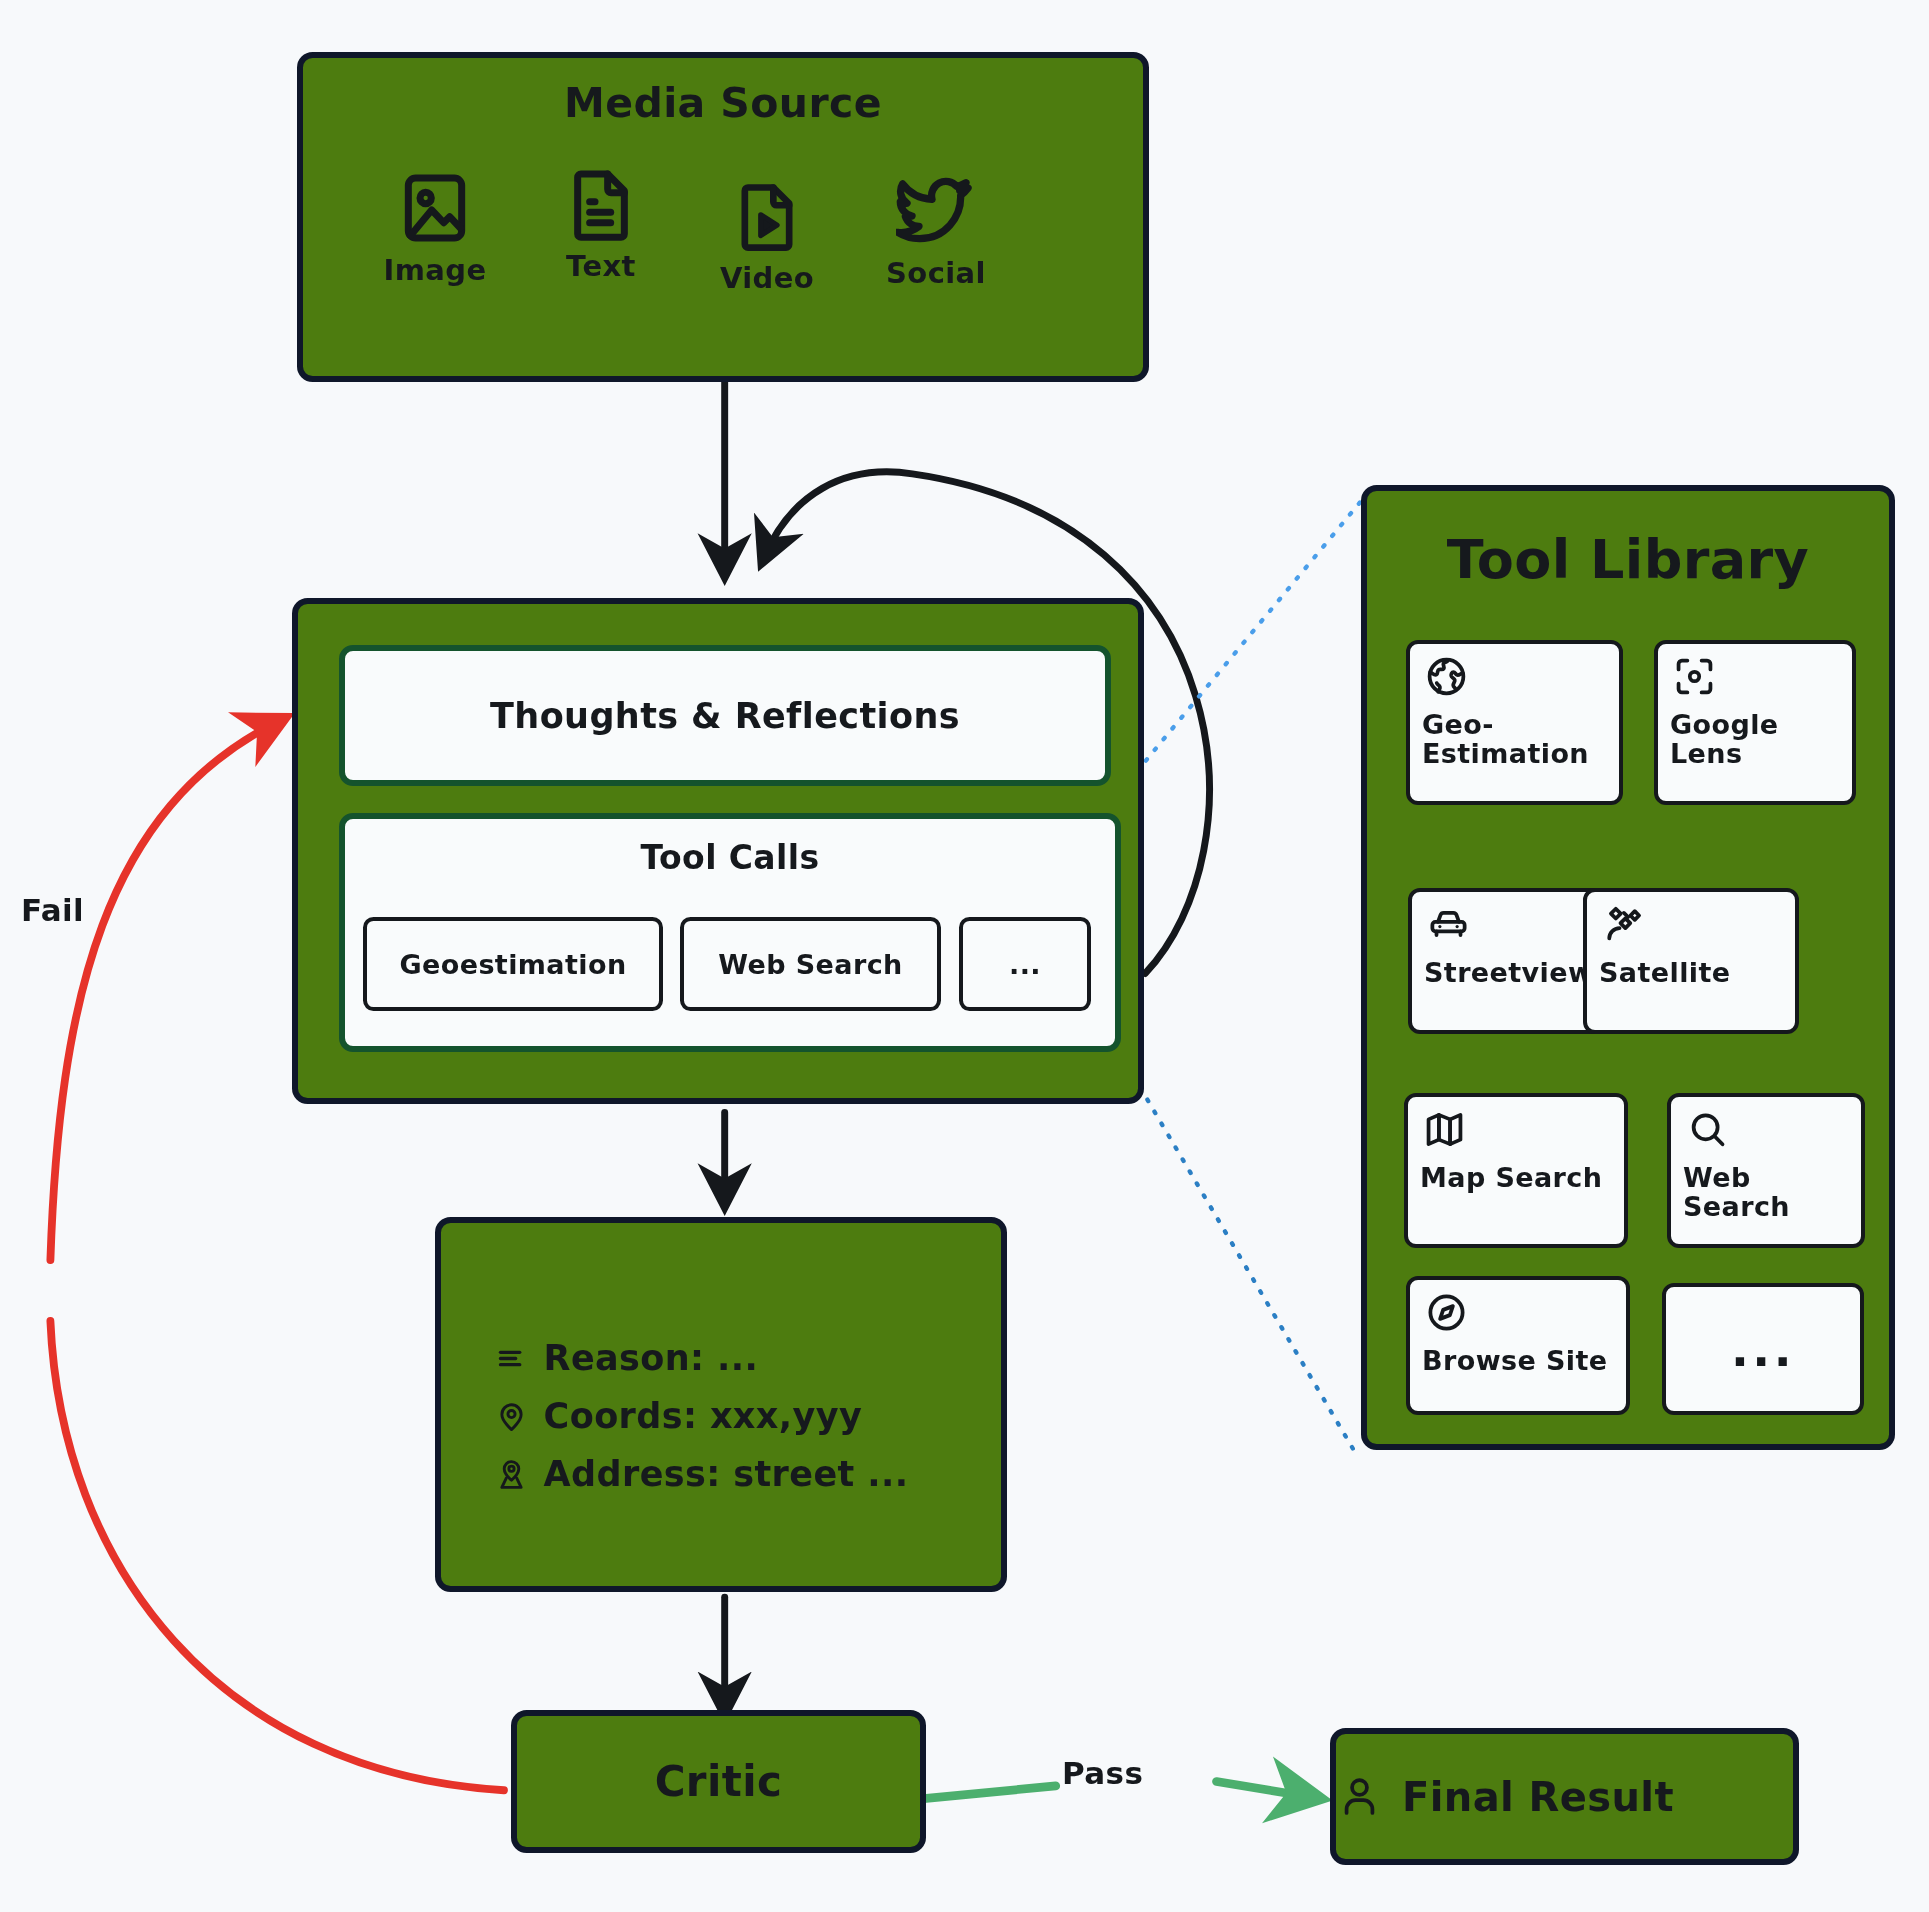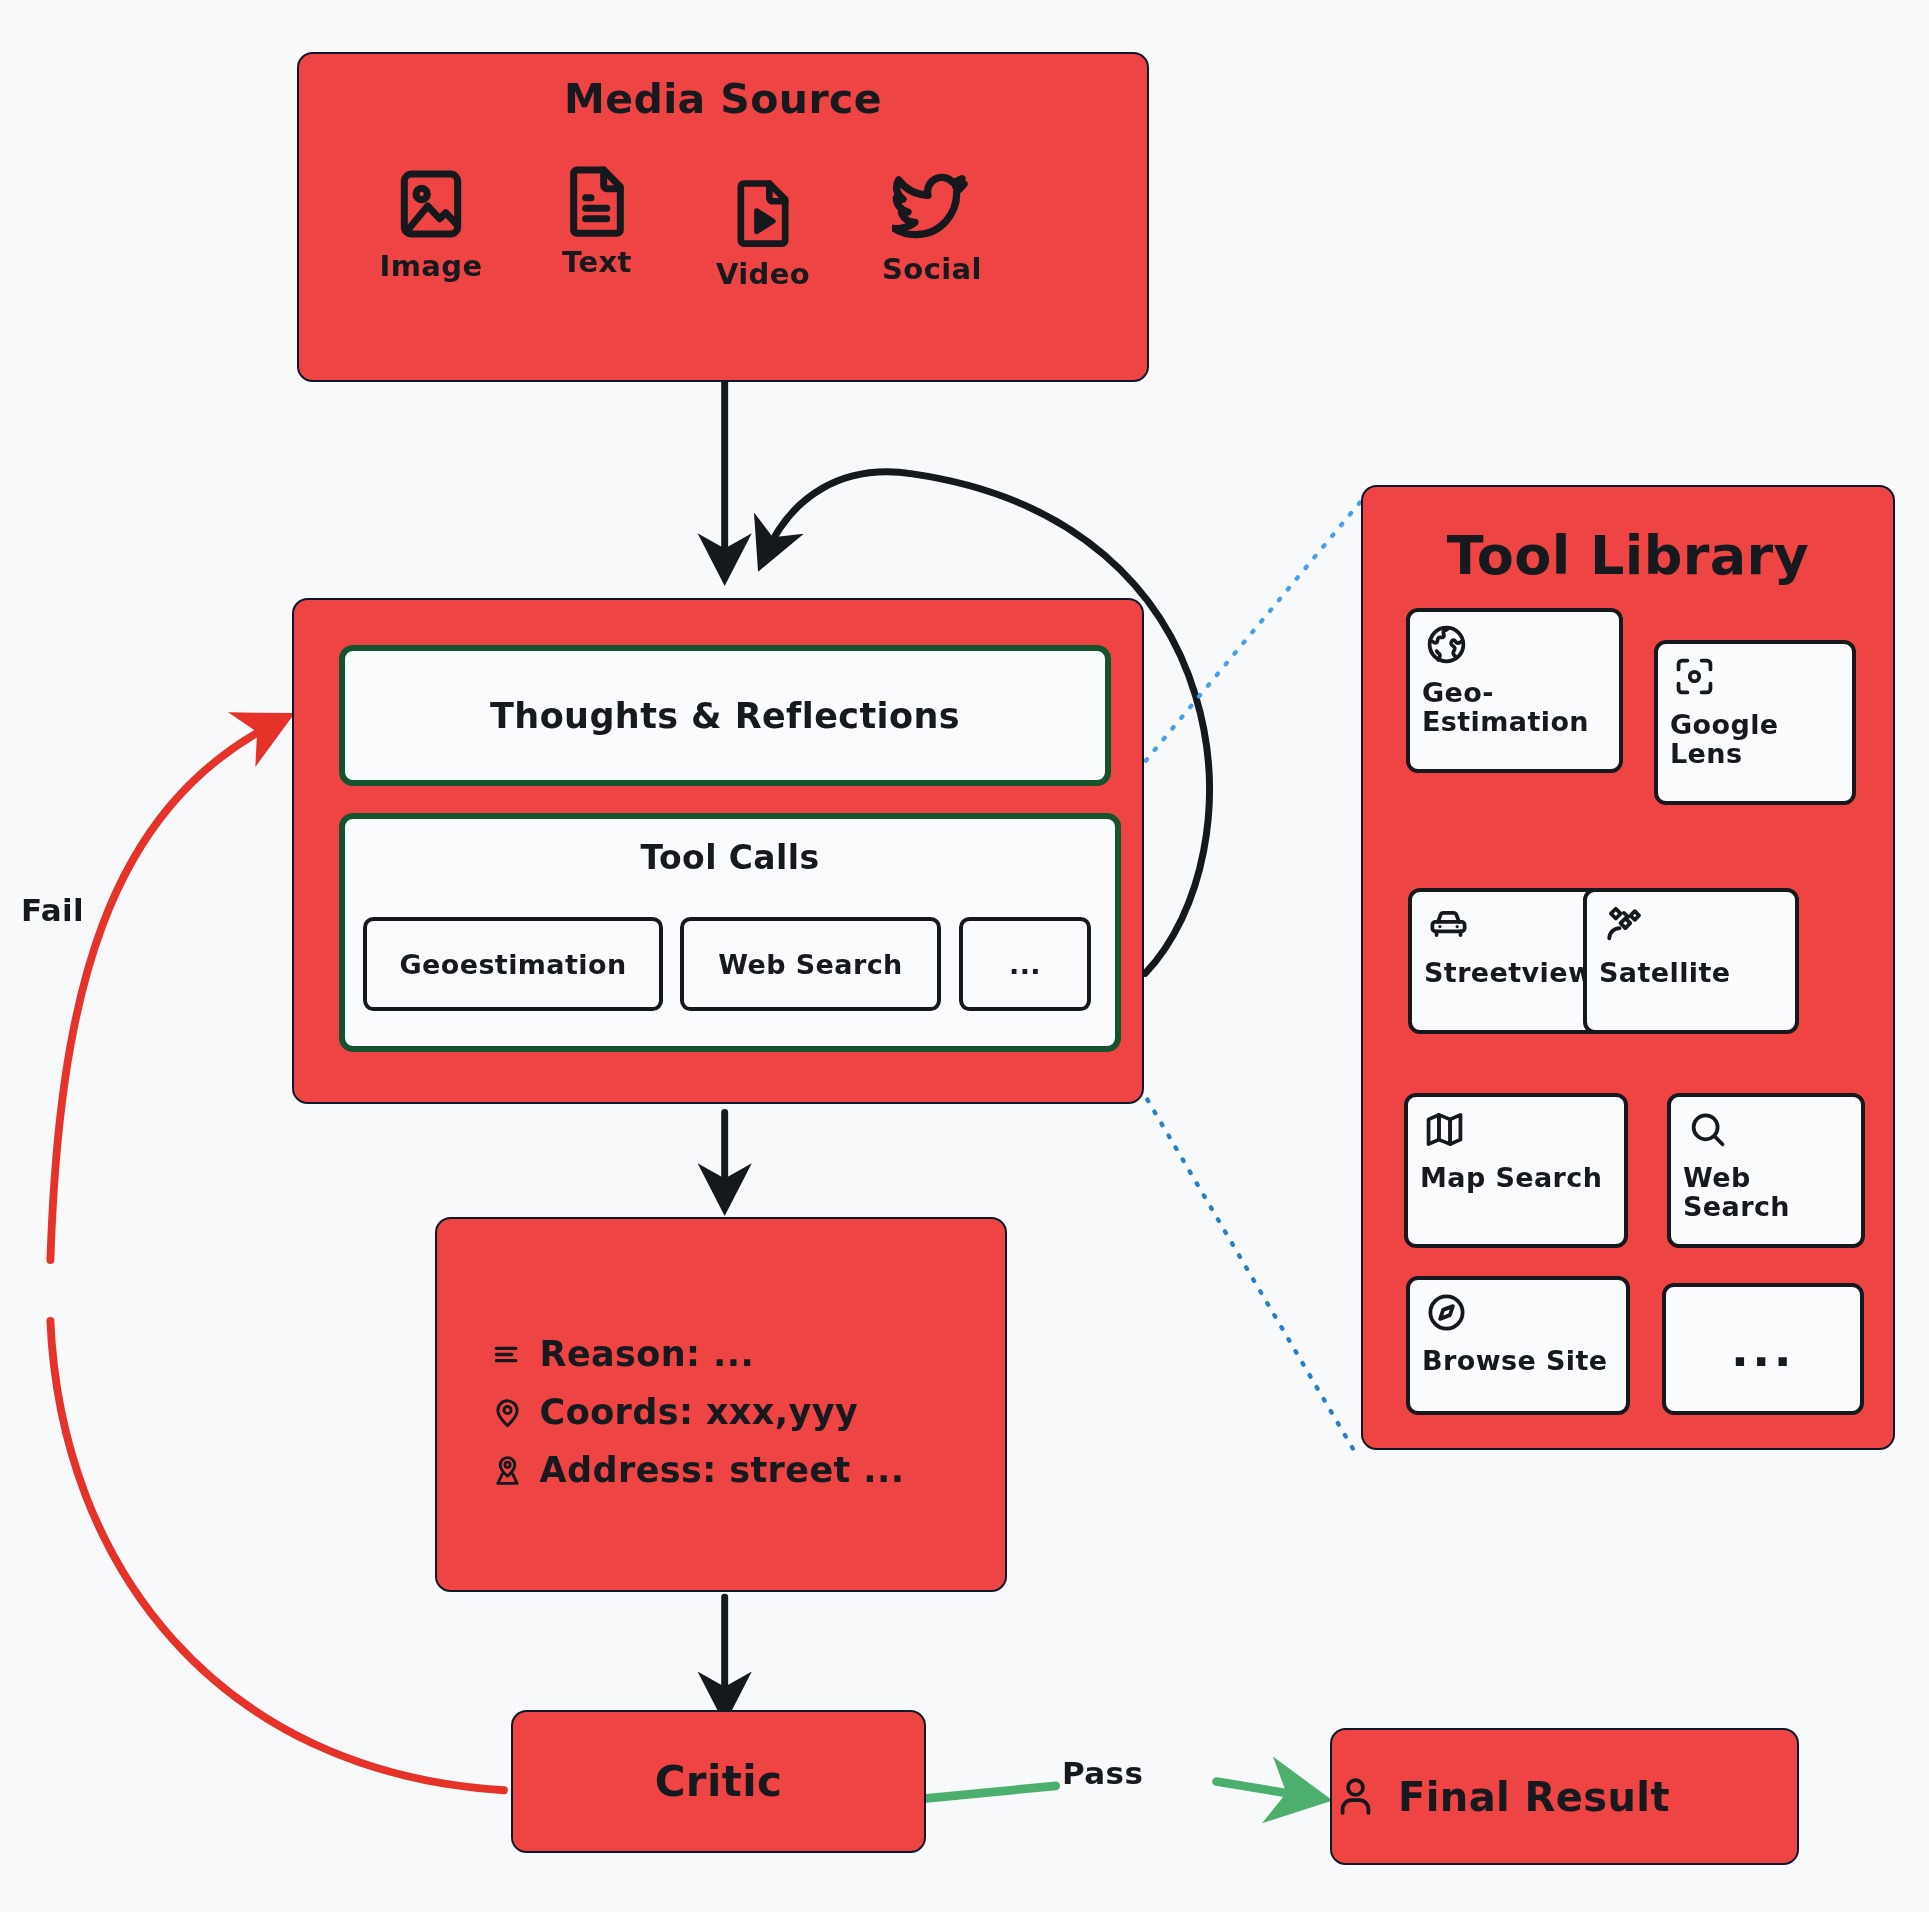--- a/index.html
+++ b/index.html
@@ -26,22 +26,22 @@
   svg.layer {
     position: absolute;
     left: 0; top: 0;
     width: 1929px;
     height: 1913px;
     pointer-events: none;
   }
   .node {
     position: absolute;
     box-sizing: border-box;
-    background: #ef4444;
-    border: 2px solid #0f172a;
+    background: #4d7c0f;
+    border: 6px solid #0f172a;
     border-radius: 15.6px;
   }
   .node-inner-blue {
     position: absolute;
     box-sizing: border-box;
     background: #f9fbfc;
     border: 6px solid #14532d;
     border-radius: 14px;
   }
   .chip {
@@ -335,21 +335,21 @@
     </div>
   </div>
 
   <div class="hand edge-label" id="label-fail" style="left:21px;top:892px;font-size:31px;">Fail</div>
   <div class="hand edge-label" id="label-pass" style="left:1062px;top:1755px;font-size:31px;">Pass</div>
 
   <div class="node" id="tool-library" style="left:1361px;top:485px;width:534px;height:965px;">
     <div class="hand" id="tool-library-title" style="font-size:54px;top:37px;">Tool Library</div>
   </div>
 
-  <div class="toolcard" id="tl-0" style="left:1406px;top:608px;width:217px;height:165px;">
+  <div class="toolcard" id="tl-0" style="left:1406px;top:640px;width:217px;height:165px;">
     <span class="ico">
       <svg width="45" height="45" viewBox="0 0 24 24" fill="none" stroke="#15181c" stroke-width="2" stroke-linecap="round" stroke-linejoin="round">
         <circle cx="12" cy="12" r="9"></circle>
         <path d="M3.3 9.6c1.6.9 2.4 2 3.4 1.3.9-.6.2-2 1.2-2.6.9-.5 2 .4 2.6-.5.6-.9-.6-1.9-.1-2.8.4-.7 1.5-.6 2.1-1.2"></path>
         <path d="M20.6 10.2c-1.1.3-1.9 1.3-2.9 1-1-.3-1-1.6-2-1.6-.9 0-1.3 1.1-1.2 2 .2 1.2 1.6 1.2 1.9 2.3.2 1-.9 1.7-.8 2.8.1.9 1 1.3 1.3 2.1"></path>
         <path d="M7.6 20.2c.2-1 1.1-1.6.9-2.6-.2-1-1.4-1.1-1.7-2.1"></path>
       </svg>
     </span>
     <span class="hand cap" style="font-size:27px;top:66px;">Geo-Estimation</span>
   </div>

